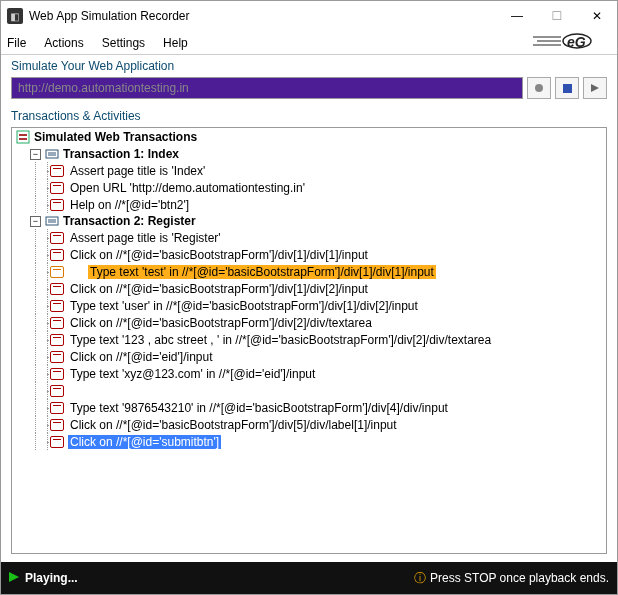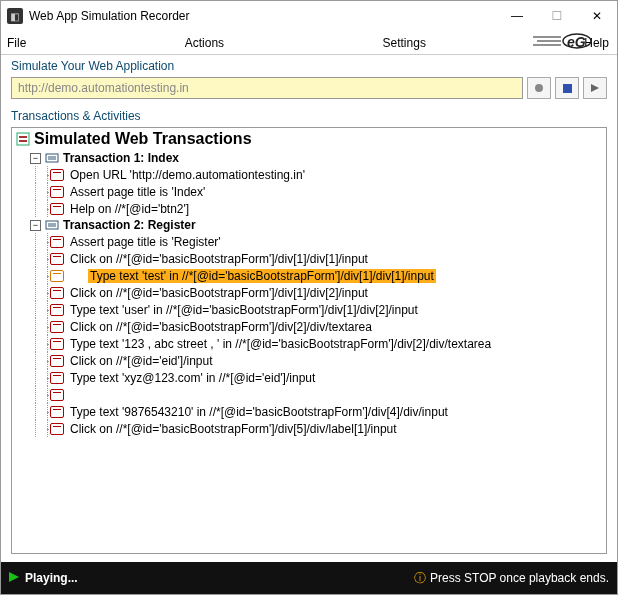--- a/index.html
+++ b/index.html
@@ -37,21 +37,20 @@
     color: #000;
   }
   .menubar {
     height: 24px;
     padding: 0 8px 0 6px;
     display: flex;
     align-items: center;
     gap: 18px;
     border-bottom: 1px solid #ccc;
     position: relative;
-    justify-content: space-between;
   }
   .menubar .menu-item { font-size: 12px; }
   .menubar .logo {
     position: absolute;
     right: 24px;
     top: -2px;
   }
   .section-label {
     padding: 4px 22px 2px 10px;
     font-size: 12px;
@@ -60,21 +59,21 @@
   .urlrow {
     display: flex;
     align-items: center;
     padding: 2px 10px 6px 10px;
     gap: 4px;
   }
   .urlinput {
     flex: 1;
     height: 22px;
     border: 1px solid #999;
-    background: #fef9c3;
+    background: #4c1d95;
     color: #888;
     padding: 0 6px;
     font-size: 12px;
   }
   .ctrl-btn {
     width: 24px; height: 22px;
     border: 1px solid #aaa;
     background: #f5f5f5;
     display: flex; align-items: center; justify-content: center;
   }
@@ -85,21 +84,21 @@
   .treebox {
     margin: 2px 10px 8px 10px;
     border: 1px solid #999;
     flex: 1;
     overflow: auto;
     background: #fff;
   }
   .tree-root-row {
     display: flex; align-items: center;
     padding: 2px 4px;
-    font-size: 16px;
+    font-size: 12px;
     font-weight: 600;
   }
   .tree-icon {
     width: 14px; height: 14px;
     margin-right: 4px;
     display: inline-flex; align-items: center; justify-content: center;
   }
   .tx-row {
     display: flex; align-items: center;
     padding: 1px 4px 1px 18px;
@@ -260,30 +259,30 @@
     </span>
     <span>Transaction 1: Index</span>
   </div>
   <div class="act-row">
     <div class="lines">
         <div class="vline"></div>
         <div class="vline2"></div>
         <div class="hline"></div>
       </div>
     <div class="step-icon"></div>
+    <span class="act-text">Assert page title is 'Index'</span>
+  </div>
+  <div class="act-row">
+    <div class="lines">
+        <div class="vline"></div>
+        <div class="vline2"></div>
+        <div class="hline"></div>
+      </div>
+    <div class="step-icon"></div>
     <span class="act-text">Open URL 'http://demo.automationtesting.in'</span>
-  </div>
-  <div class="act-row">
-    <div class="lines">
-        <div class="vline"></div>
-        <div class="vline2"></div>
-        <div class="hline"></div>
-      </div>
-    <div class="step-icon"></div>
-    <span class="act-text">Assert page title is 'Index'</span>
   </div>
   <div class="act-row">
     <div class="lines">
         <div class="vline"></div>
         <div class="vline2"></div>
         <div class="hline"></div>
       </div>
     <div class="step-icon"></div>
     <span class="act-text">Help on //*[@id='btn2']</span>
   </div>
@@ -398,20 +397,29 @@
     <span class="act-text">Type text '9876543210' in //*[@id='basicBootstrapForm']/div[4]/div/input</span>
   </div>
   <div class="act-row">
     <div class="lines">
         <div class="vline"></div>
         <div class="vline2"></div>
         <div class="hline"></div>
       </div>
     <div class="step-icon"></div>
     <span class="act-text">Click on //*[@id='basicBootstrapForm']/div[5]/div/label[1]/input</span>
+  </div>
+  <div class="act-row">
+    <div class="lines">
+        <div class="vline"></div>
+        <div class="vline2"></div>
+        <div class="hline"></div>
+      </div>
+    <div class="step-icon"></div>
+    <span class="act-text highlight-blue">Click on //*[@id='submitbtn']</span>
   </div>
 
 </div>
 
 <div class="statusbar">
   <span class="play-ico">
     <svg width="10" height="10">
         <polygon points="0,0 10,5 0,10" fill="#18c018"></polygon>
       </svg>
   </span>

